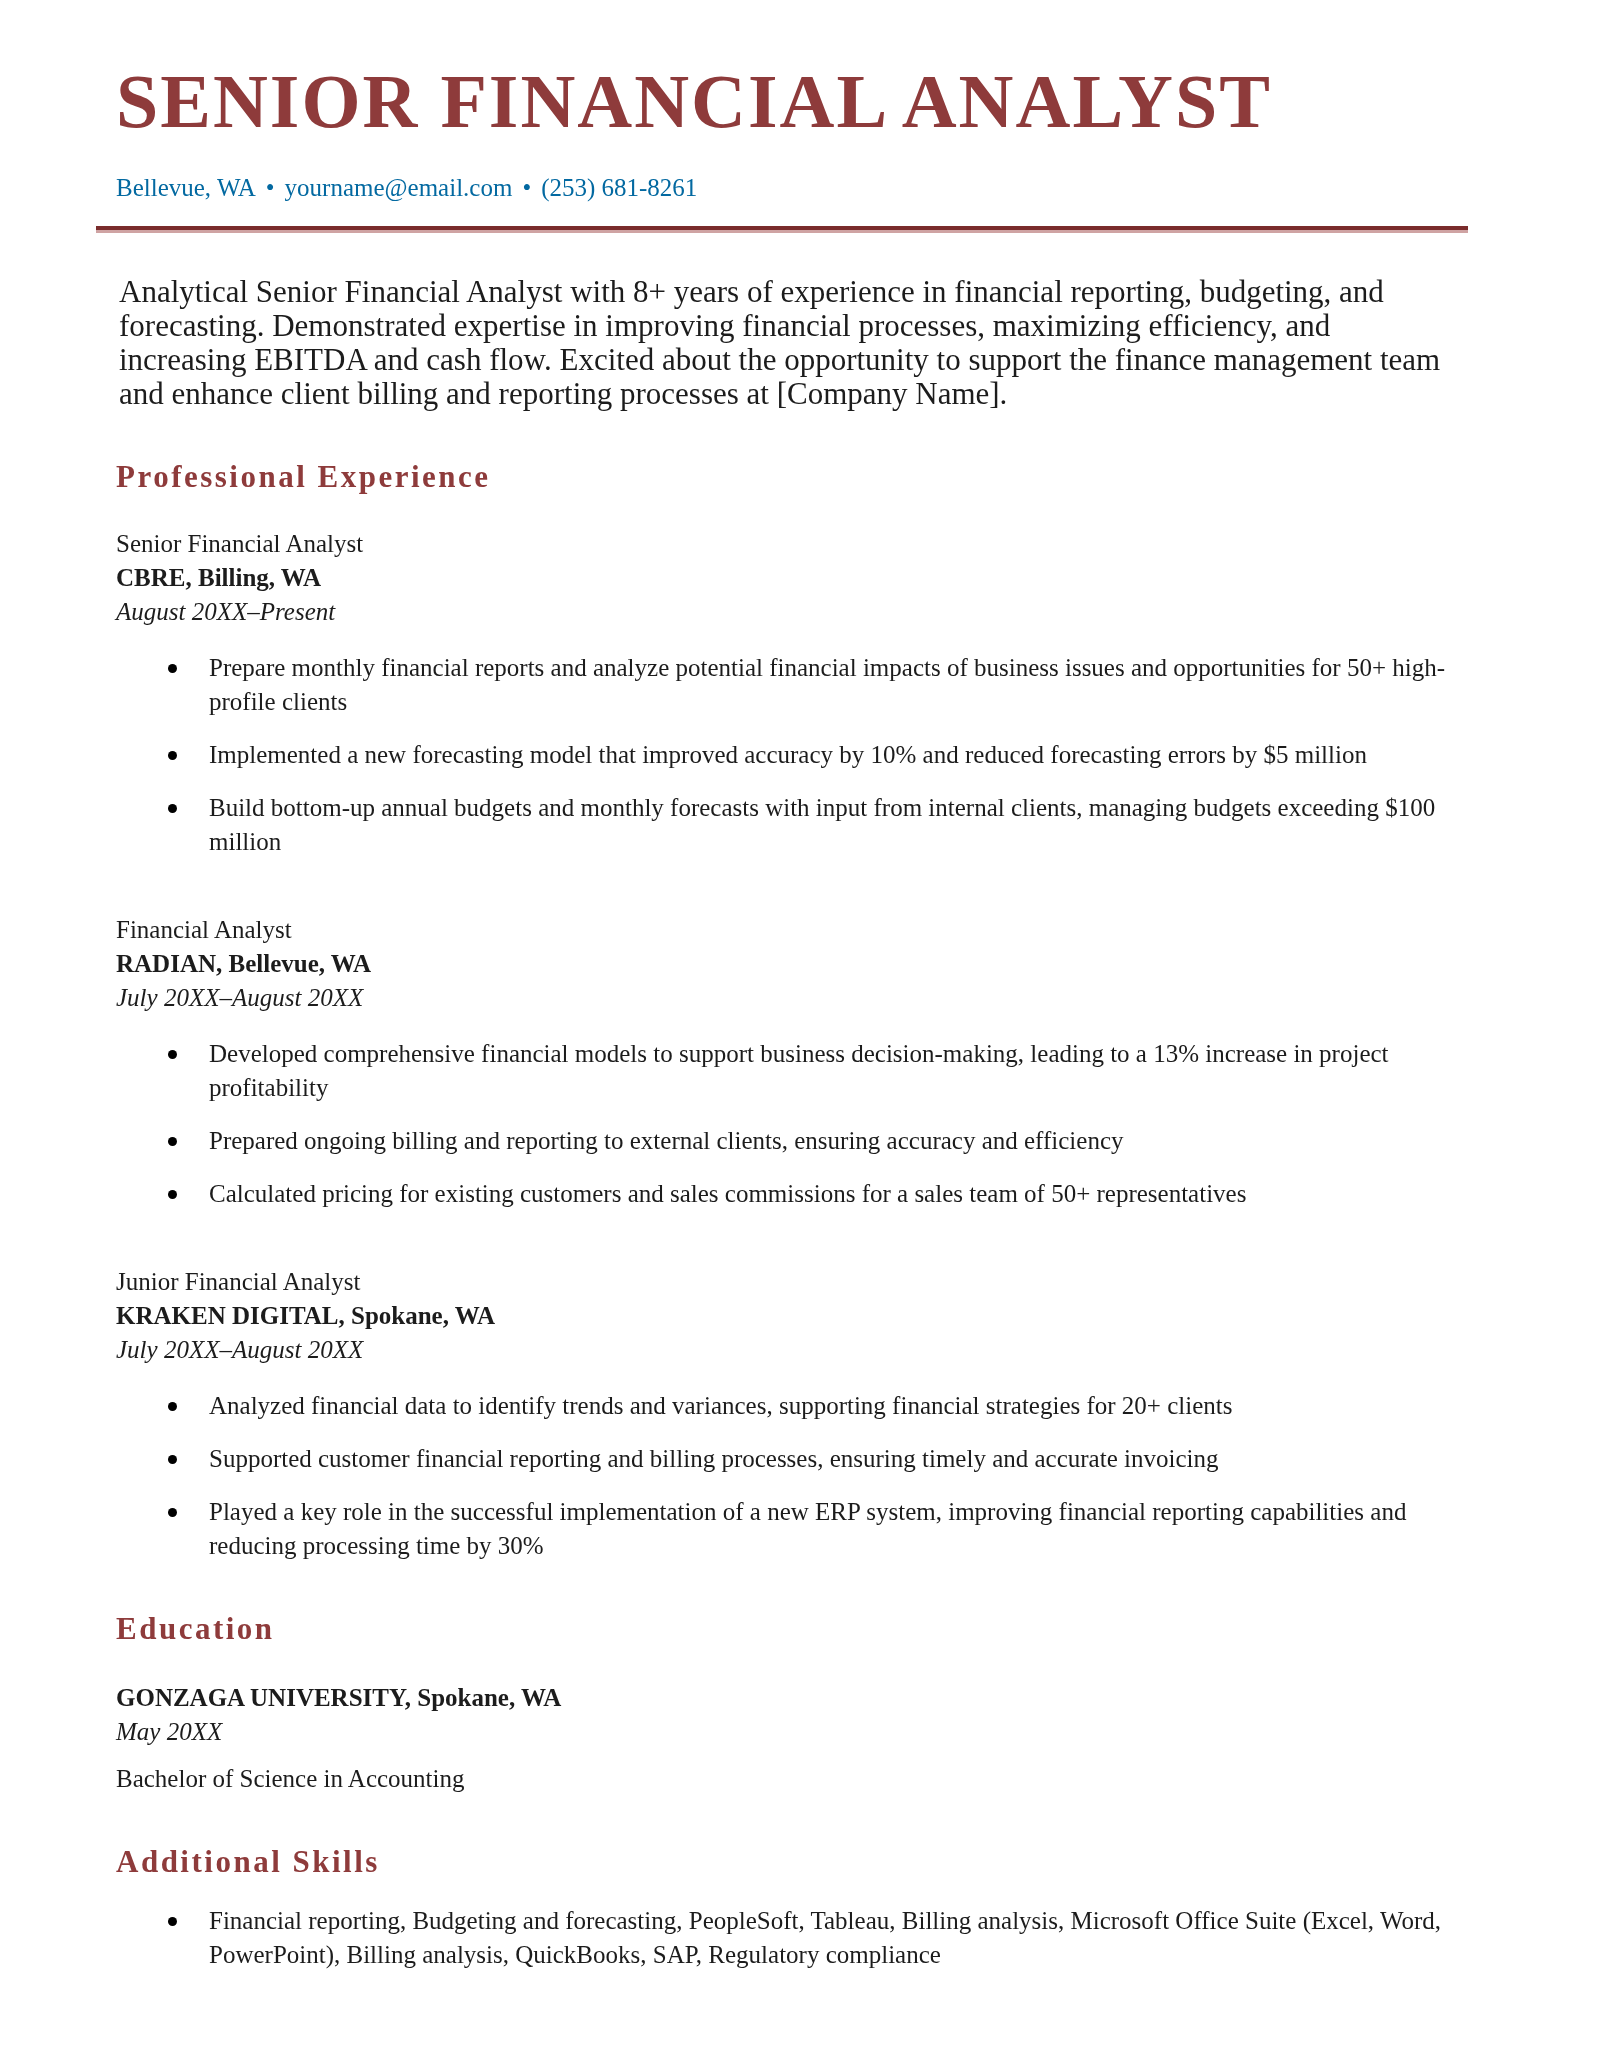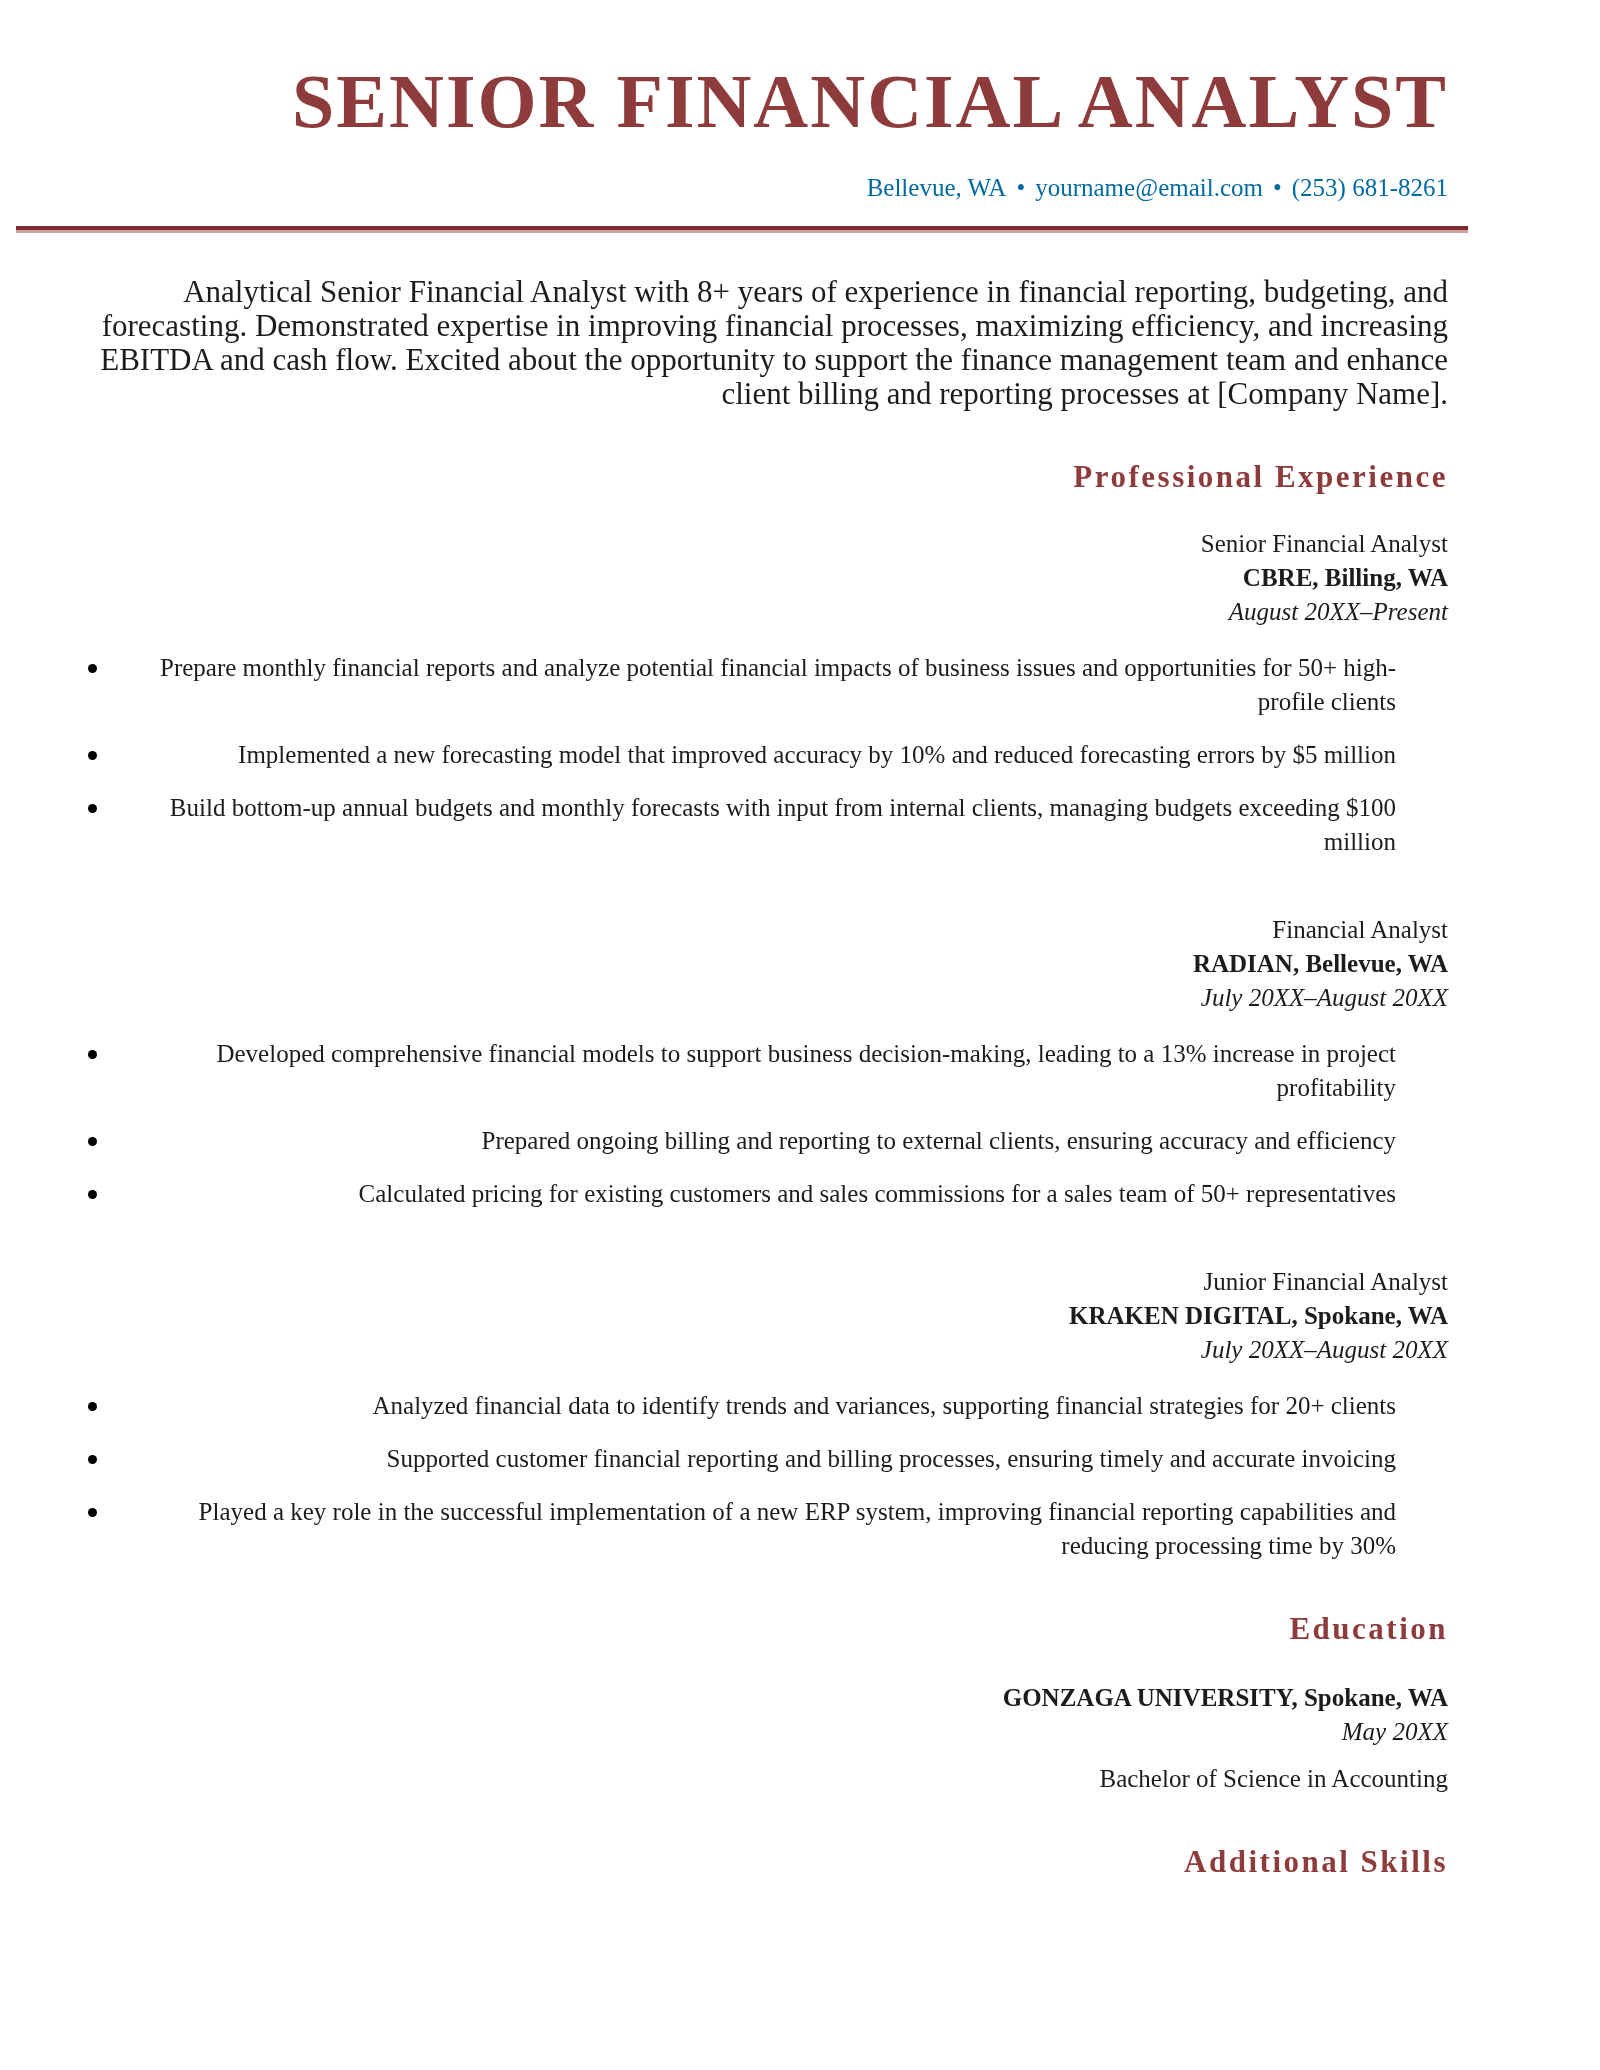--- a/index.html
+++ b/index.html
@@ -14,22 +14,21 @@
     width: 1600px;
     height: 2070px;
     background: #ffffff;
     color: var(--text);
     font-family: "Liberation Serif", "DejaVu Serif", serif;
     overflow: hidden;
   }
   .page {
     width: 1534px;
     height: 2070px;
-    padding: 62px 86px 0 36px;
-    text-align: right;
+    padding: 62px 86px 0 116px;
   }
   
   .title {
     margin: 0;
     font-size: 76px;
     line-height: 1.05;
     font-weight: bold;
     letter-spacing: 2px;
     color: var(--accent);
   }
@@ -159,15 +158,18 @@
     <h2 class="section-heading">Education</h2>
     <div class="edu-block">
       <div class="edu-school">GONZAGA UNIVERSITY, Spokane, WA</div>
       <div class="edu-date">May 20XX</div>
       <div class="edu-degree">Bachelor of Science in Accounting</div>
     </div>
   </section>
 
   <section>
     <h2 class="section-heading">Additional Skills</h2>
+    <ul class="bullets">
+      <li>Financial reporting, Budgeting and forecasting, PeopleSoft, Tableau, Billing analysis, Microsoft Office Suite (Excel, Word, PowerPoint), Billing analysis, QuickBooks, SAP, Regulatory compliance</li>
+    </ul>
   </section>
 
 </div>
 
 </body></html>

